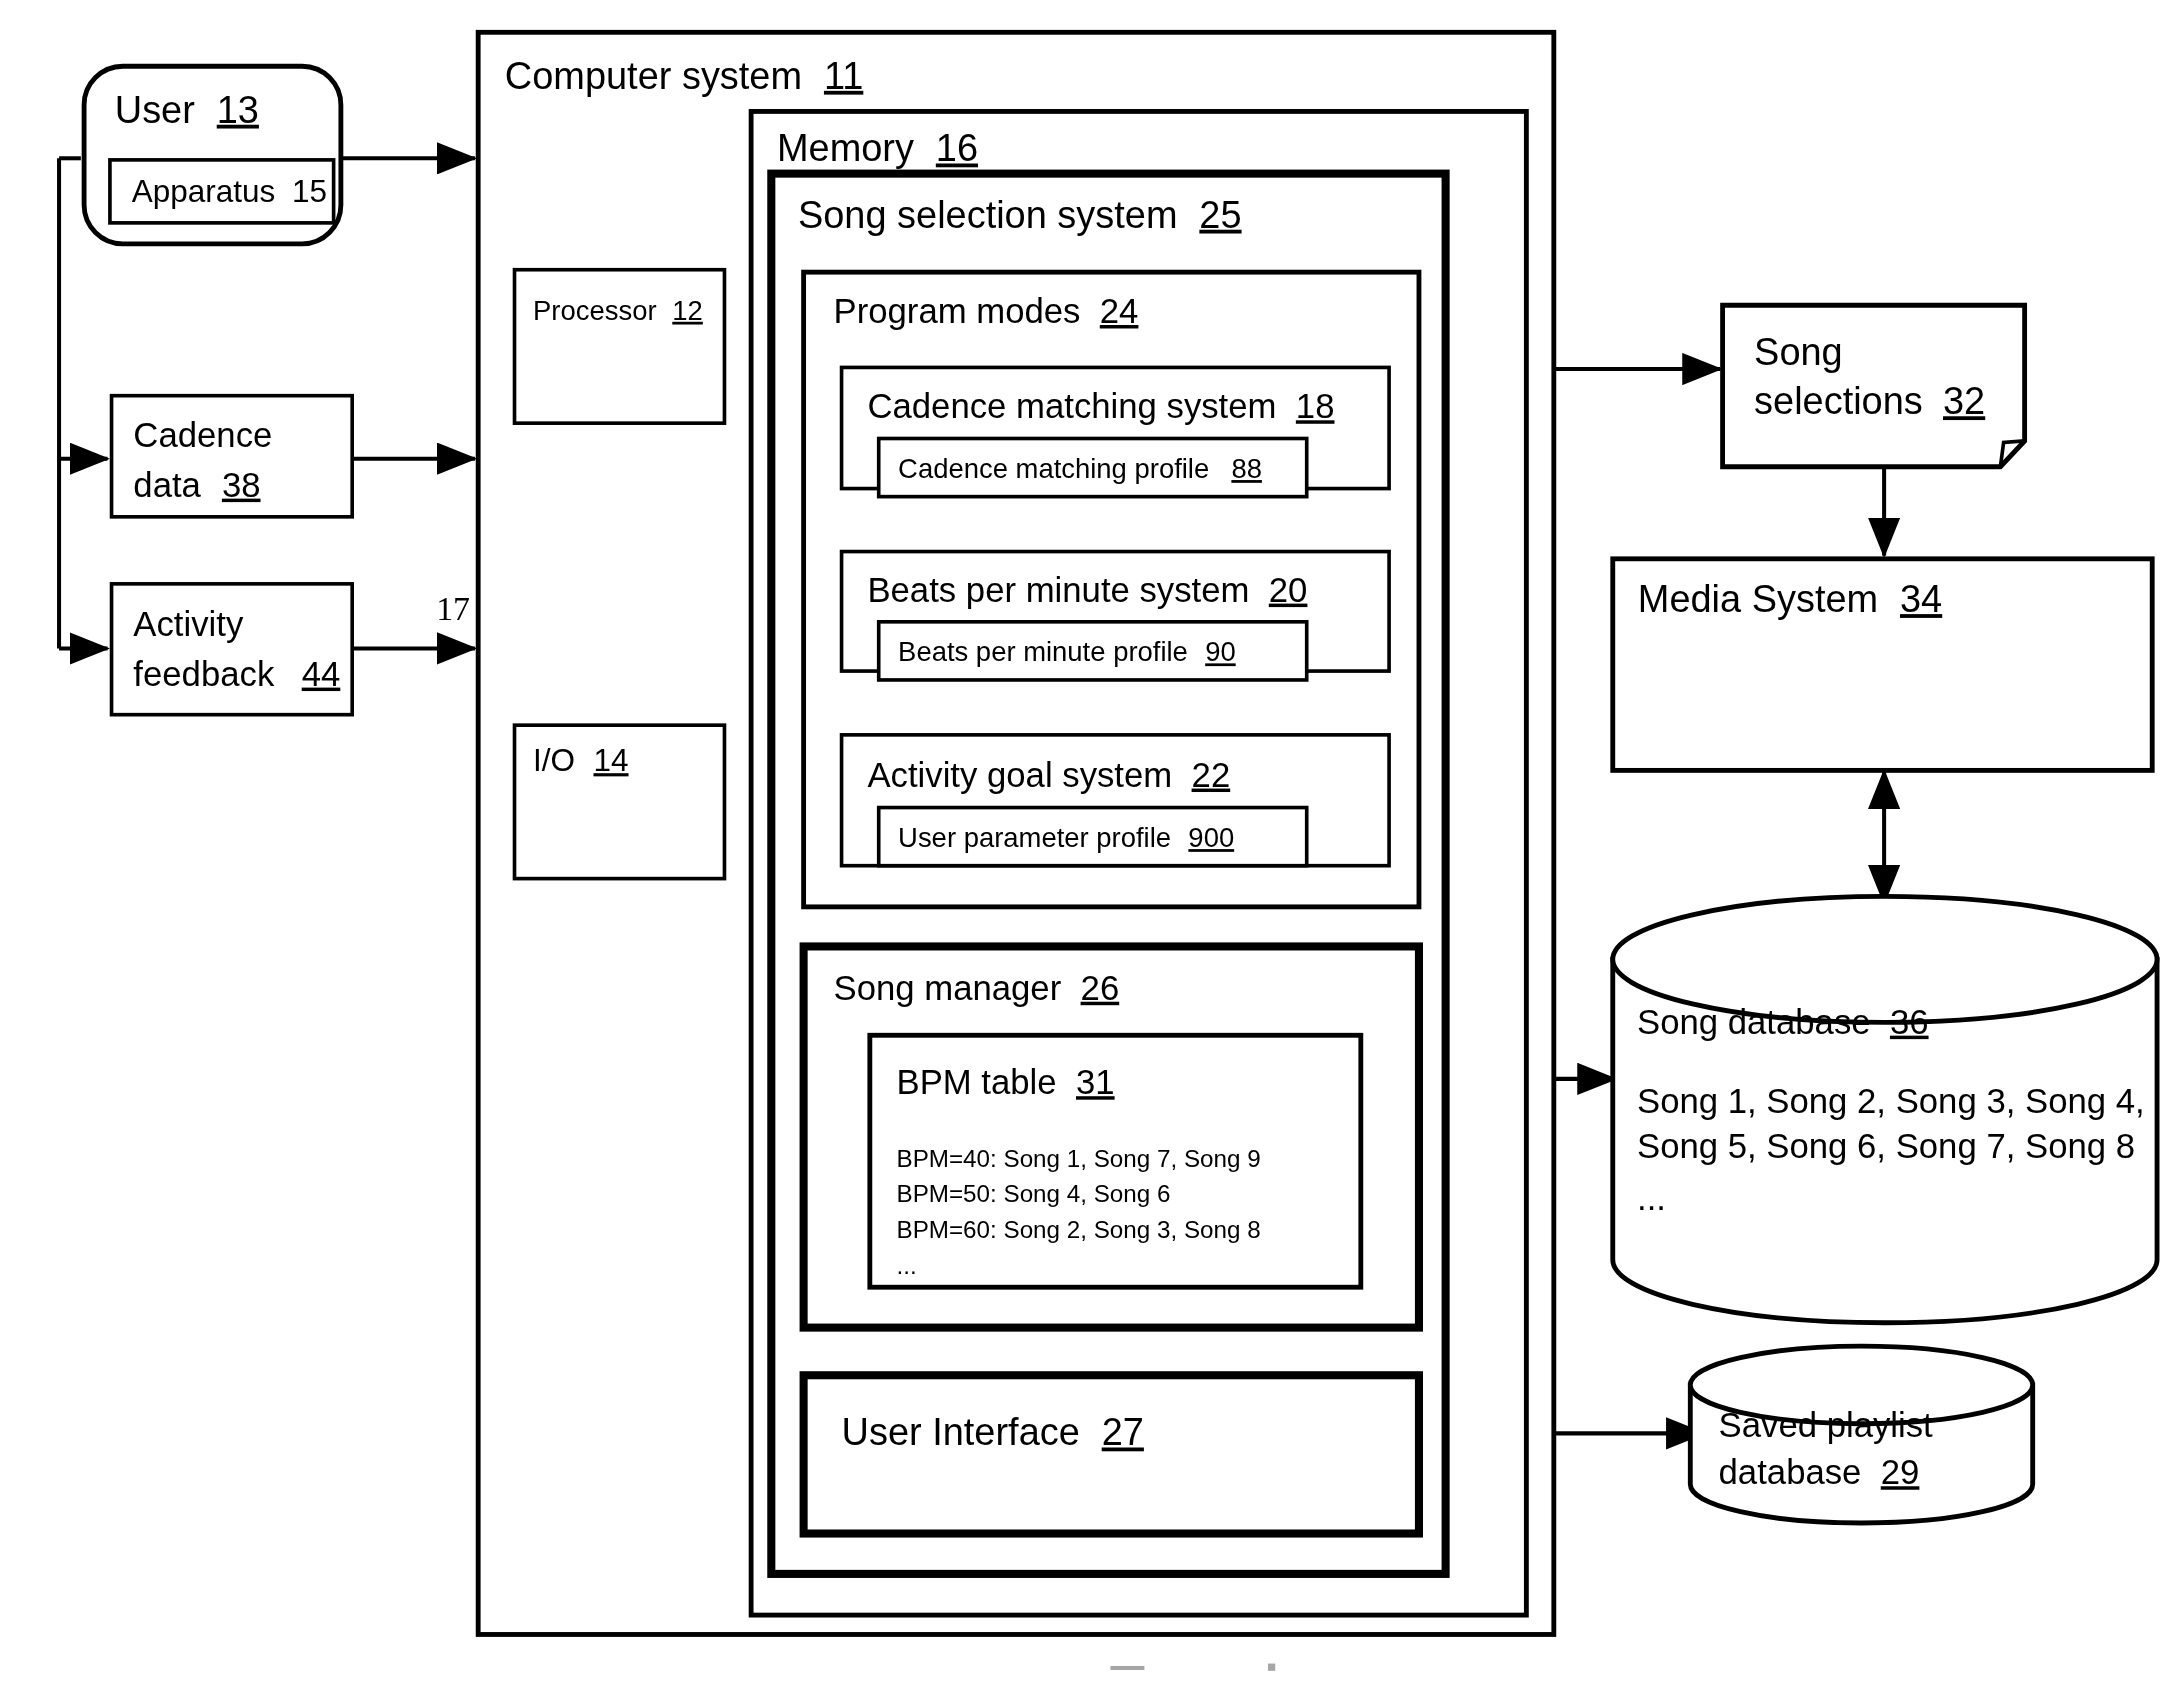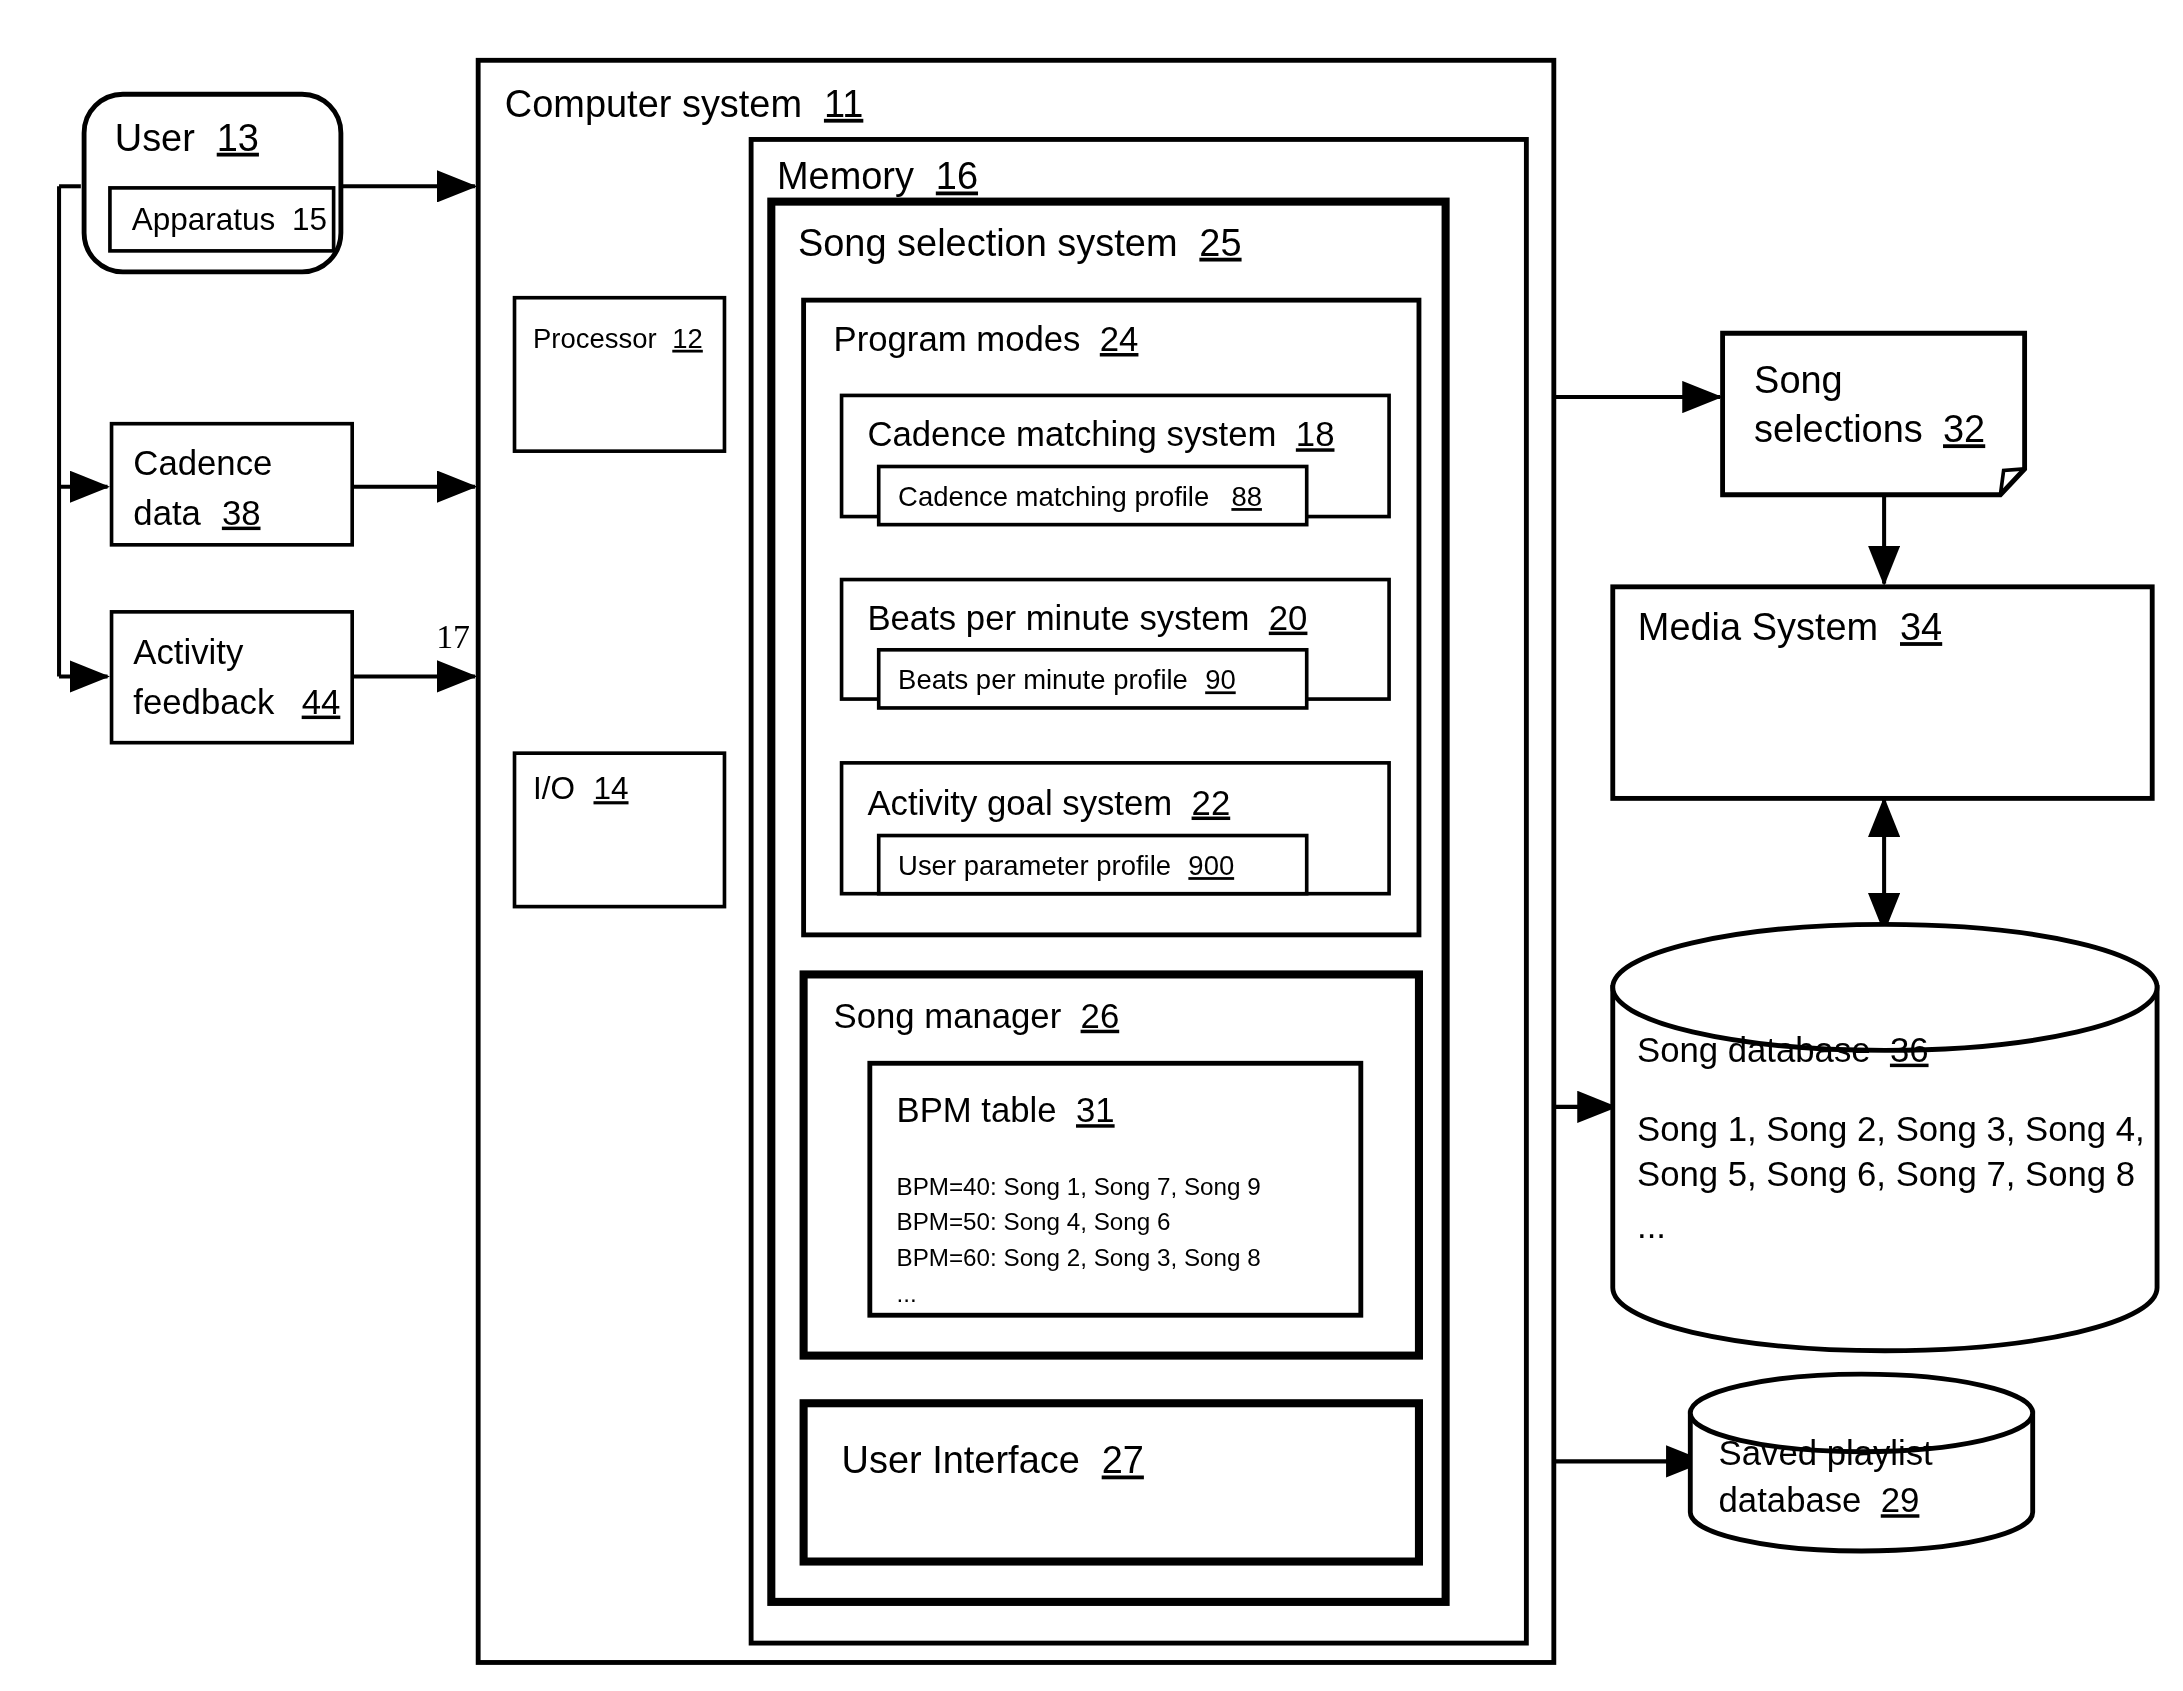--- a/index.html
+++ b/index.html
@@ -11,21 +11,20 @@
     width: 2183px;
     height: 1691px;
     font-family: "Liberation Sans", sans-serif;
     color: #000000;
     overflow: hidden;
   }
   #figure-root {
     position: relative;
     width: 2183px;
     height: 1205px;
-    margin-top: 28px;
   }
   svg#diagram {
     position: absolute;
     top: 0; left: 0;
     width: 2183px;
     height: 1691px;
     display: block;
   }
   .shape {
     fill: #ffffff;

